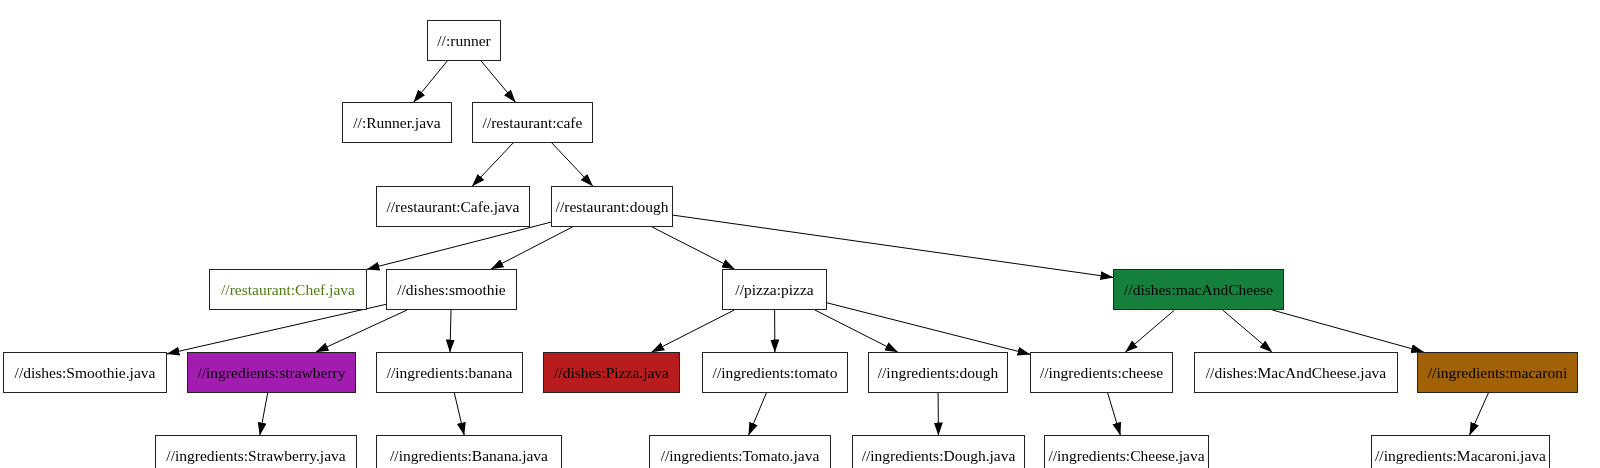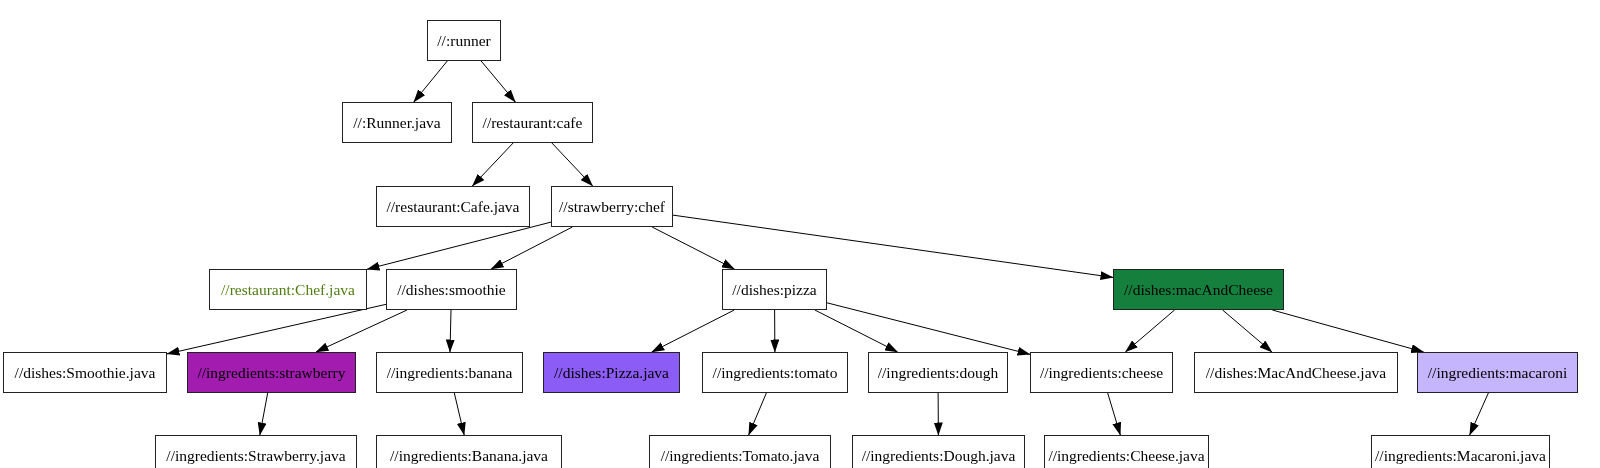--- a/index.html
+++ b/index.html
@@ -75,33 +75,33 @@
       <line x1="1174.5421686746988" y1="295" x2="1125.4578313253012" y2="337" stroke="#000000" marker-end="url(#arrowhead)"></line>
       <line x1="1222.5813253012047" y1="295" x2="1271.9186746987953" y2="337" stroke="#000000" marker-end="url(#arrowhead)"></line>
       <line x1="1272.3493975903614" y1="295" x2="1423.6506024096386" y2="337" stroke="#000000" marker-end="url(#arrowhead)"></line>
       <line x1="1488.3614457831325" y1="378" x2="1469.6385542168675" y2="420" stroke="#000000" marker-end="url(#arrowhead)"></line>
     </svg>
 
 <div class="node" style="left: 427px; top: 5px; width: 74px; height: 41px; border-color: rgb(34, 34, 34); background: rgb(255, 255, 255); color: rgb(0, 0, 0);">//:runner</div>
     <div class="node" style="left: 342px; top: 87px; width: 110px; height: 41px; border-color: rgb(34, 34, 34); background: rgb(255, 255, 255); color: rgb(0, 0, 0);">//:Runner.java</div>
     <div class="node" style="left: 376px; top: 171px; width: 154px; height: 41px; border-color: rgb(34, 34, 34); background: rgb(255, 255, 255); color: rgb(0, 0, 0);">//restaurant:Cafe.java</div>
     <div class="node" style="left: 472px; top: 87px; width: 121px; height: 41px; border-color: rgb(34, 34, 34); background: rgb(255, 255, 255); color: rgb(0, 0, 0);">//restaurant:cafe</div>
-    <div class="node" style="left: 551px; top: 171px; width: 122px; height: 41px; border-color: rgb(34, 34, 34); background: rgb(255, 255, 255); color: rgb(0, 0, 0);">//strawberry:chef</div>
+    <div class="node" style="left: 551px; top: 171px; width: 122px; height: 41px; border-color: rgb(34, 34, 34); background: rgb(255, 255, 255); color: rgb(0, 0, 0);">//restaurant:dough</div>
     <div class="node" style="left: 209px; top: 254px; width: 158px; height: 41px; border-color: rgb(34, 34, 34); background: rgb(255, 255, 255); color: #4d7c0f;">//restaurant:Chef.java</div>
     <div class="node" style="left: 386px; top: 254px; width: 131px; height: 41px; border-color: rgb(34, 34, 34); background: rgb(255, 255, 255); color: rgb(0, 0, 0);">//dishes:smoothie</div>
-    <div class="node" style="left: 722px; top: 254px; width: 105px; height: 41px; border-color: rgb(34, 34, 34); background: rgb(255, 255, 255); color: rgb(0, 0, 0);">//dishes:pizza</div>
+    <div class="node" style="left: 722px; top: 254px; width: 105px; height: 41px; border-color: rgb(34, 34, 34); background: rgb(255, 255, 255); color: rgb(0, 0, 0);">//pizza:pizza</div>
     <div class="node" style="left: 1113px; top: 254px; width: 171px; height: 41px; border-color: rgb(34, 34, 34); background: #15803d; color: rgb(0, 0, 0);">//dishes:macAndCheese</div>
     <div class="node" style="left: 3px; top: 337px; width: 164px; height: 41px; border-color: rgb(34, 34, 34); background: rgb(255, 255, 255); color: rgb(0, 0, 0);">//dishes:Smoothie.java</div>
     <div class="node" style="left: 187px; top: 337px; width: 169px; height: 41px; border-color: rgb(34, 34, 34); background: #a21caf; color: rgb(0, 0, 0);">//ingredients:strawberry</div>
     <div class="node" style="left: 376px; top: 337px; width: 147px; height: 41px; border-color: rgb(34, 34, 34); background: rgb(255, 255, 255); color: rgb(0, 0, 0);">//ingredients:banana</div>
-    <div class="node" style="left: 543px; top: 337px; width: 137px; height: 41px; border-color: rgb(34, 34, 34); background: #8b5cf6; color: rgb(0, 0, 0);">//dishes:Pizza.java</div>
+    <div class="node" style="left: 543px; top: 337px; width: 137px; height: 41px; border-color: rgb(34, 34, 34); background: #b91c1c; color: rgb(0, 0, 0);">//dishes:Pizza.java</div>
     <div class="node" style="left: 702px; top: 337px; width: 146px; height: 41px; border-color: rgb(34, 34, 34); background: rgb(255, 255, 255); color: rgb(0, 0, 0);">//ingredients:tomato</div>
     <div class="node" style="left: 868px; top: 337px; width: 140px; height: 41px; border-color: rgb(34, 34, 34); background: rgb(255, 255, 255); color: rgb(0, 0, 0);">//ingredients:dough</div>
     <div class="node" style="left: 1030px; top: 337px; width: 143px; height: 41px; border-color: rgb(34, 34, 34); background: rgb(255, 255, 255); color: rgb(0, 0, 0);">//ingredients:cheese</div>
     <div class="node" style="left: 1194px; top: 337px; width: 204px; height: 41px; border-color: rgb(34, 34, 34); background: rgb(255, 255, 255); color: rgb(0, 0, 0);">//dishes:MacAndCheese.java</div>
-    <div class="node" style="left: 1417px; top: 337px; width: 161px; height: 41px; border-color: rgb(34, 34, 34); background: #c4b5fd; color: rgb(0, 0, 0);">//ingredients:macaroni</div>
+    <div class="node" style="left: 1417px; top: 337px; width: 161px; height: 41px; border-color: rgb(34, 34, 34); background: #a16207; color: rgb(0, 0, 0);">//ingredients:macaroni</div>
     <div class="node" style="left: 155px; top: 420px; width: 202px; height: 41px; border-color: rgb(34, 34, 34); background: rgb(255, 255, 255); color: rgb(0, 0, 0);">//ingredients:Strawberry.java</div>
     <div class="node" style="left: 376px; top: 420px; width: 186px; height: 41px; border-color: rgb(34, 34, 34); background: rgb(255, 255, 255); color: rgb(0, 0, 0);">//ingredients:Banana.java</div>
     <div class="node" style="left: 649px; top: 420px; width: 182px; height: 41px; border-color: rgb(34, 34, 34); background: rgb(255, 255, 255); color: rgb(0, 0, 0);">//ingredients:Tomato.java</div>
     <div class="node" style="left: 852px; top: 420px; width: 173px; height: 41px; border-color: rgb(34, 34, 34); background: rgb(255, 255, 255); color: rgb(0, 0, 0); text-align: center;">//ingredients:Dough.java</div>
     <div class="node" style="left: 1044px; top: 420px; width: 165px; height: 41px; border-color: rgb(34, 34, 34); background: rgb(255, 255, 255); color: rgb(0, 0, 0);">//ingredients:Cheese.java</div>
     <div class="node" style="left: 1371px; top: 420px; width: 179px; height: 41px; border-color: rgb(34, 34, 34); background: rgb(255, 255, 255); color: rgb(0, 0, 0);">//ingredients:Macaroni.java</div>
   </div>
 
 </body></html>

